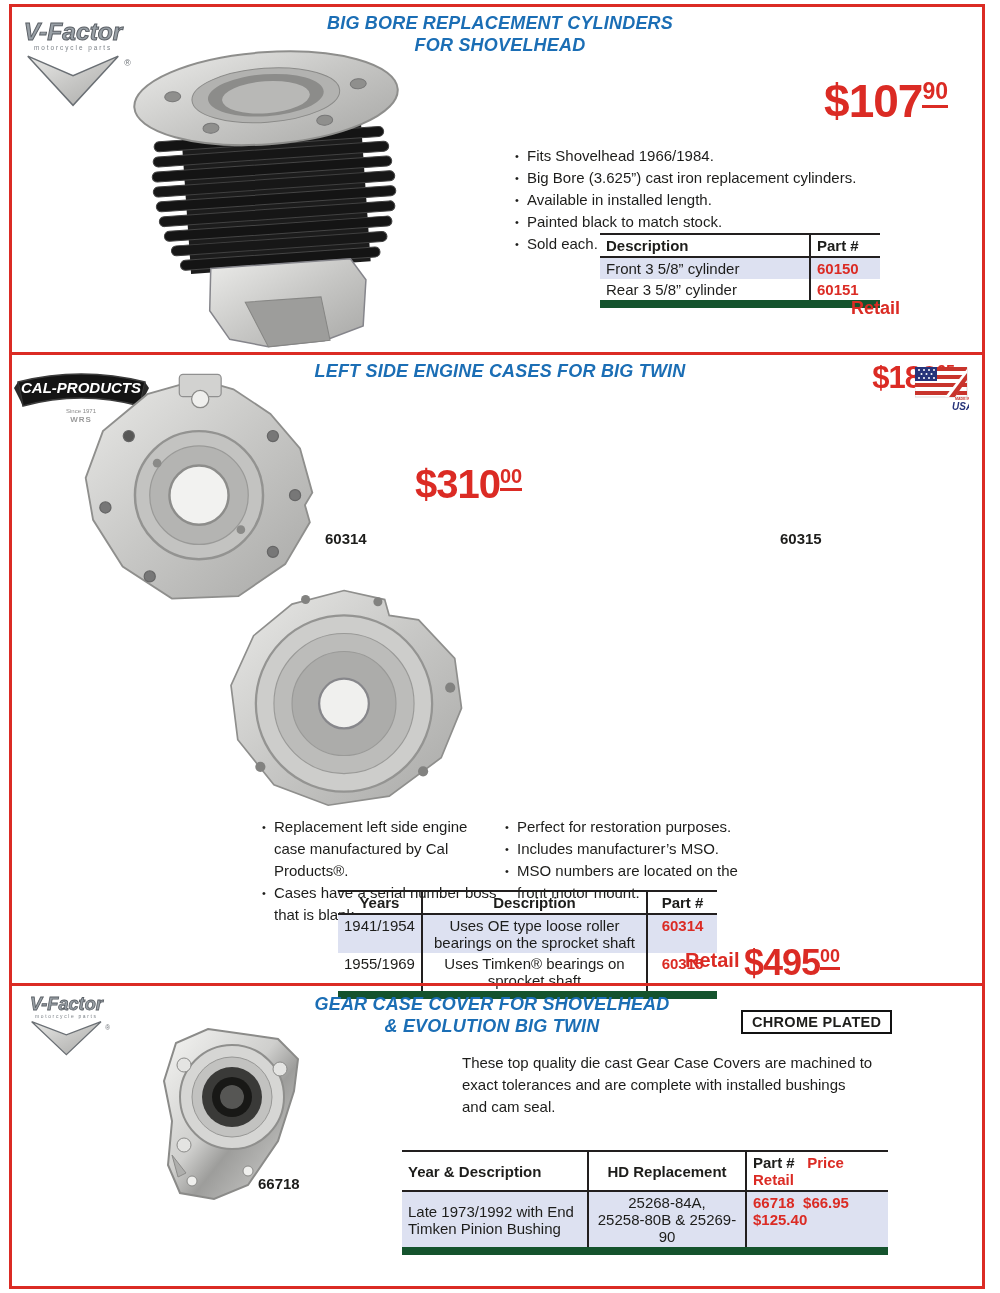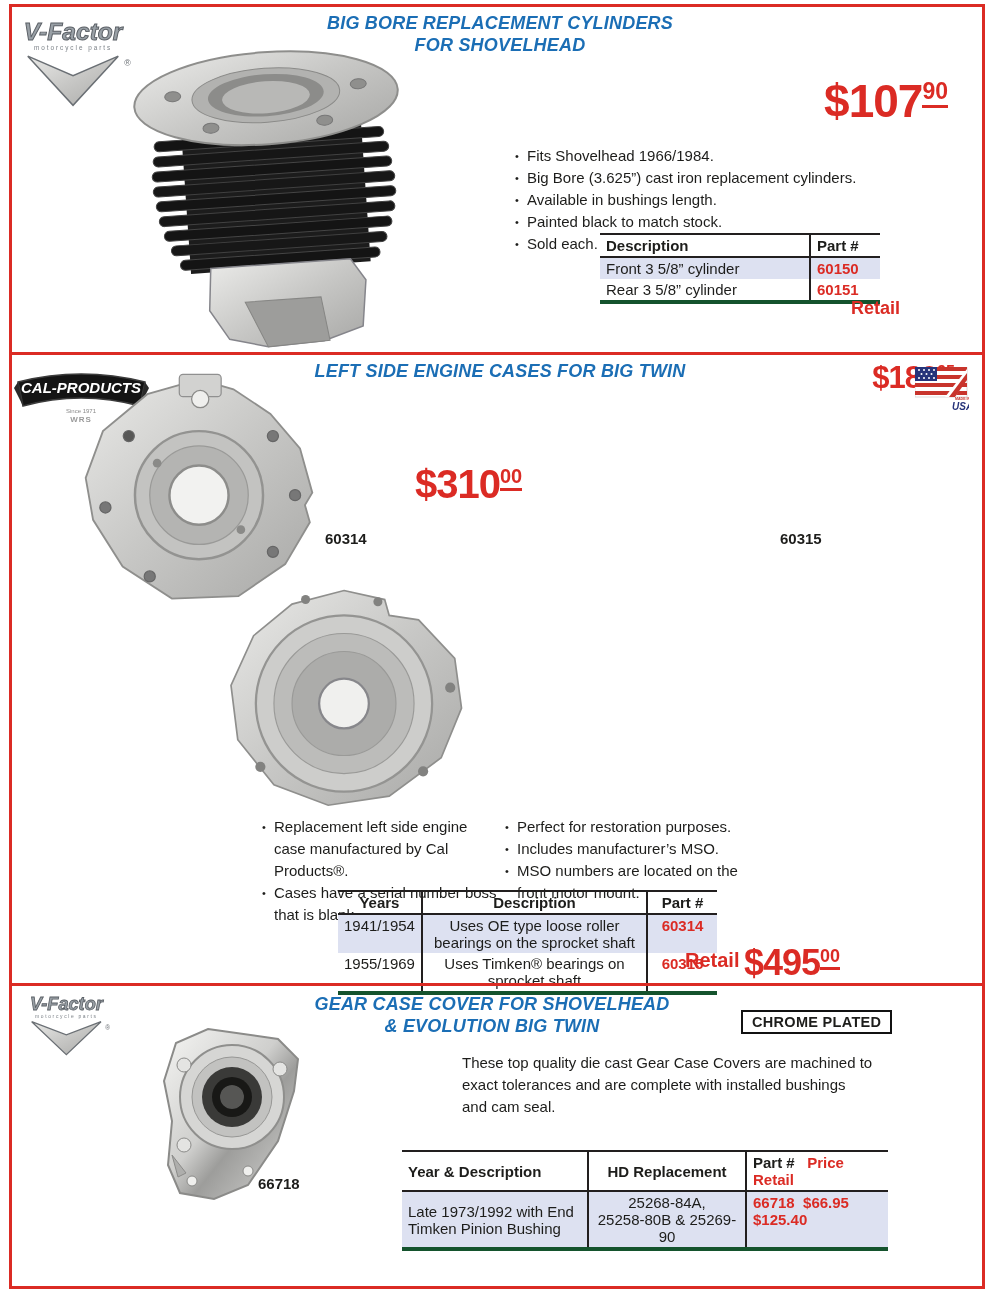--- a/index.html
+++ b/index.html
@@ -18,21 +18,21 @@
   .price.mid .c{font-size:20px;vertical-align:15px;}
   .price.retail .d{font-size:31px;}
   .price.retail .c{font-size:16px;vertical-align:11px;border-bottom-width:2px;}
   .bullets{list-style:none;font-size:15px;line-height:22px;}
   .bullets li{position:relative;padding-left:12px;}
   .bullets li::before{content:"•";position:absolute;left:0;top:0;font-size:11px;line-height:22px;}
   table{border-collapse:collapse;font-size:15px;}
   th{font-weight:bold;text-align:left;}
   .ptable th{border-top:2px solid #221f1f;border-bottom:2px solid #221f1f;padding:2px 6px;}
   .ptable td{padding:2px 6px;}
-  .ptable tr:last-child td{border-bottom:4px solid #14532d;}
+  .ptable tr:last-child td{border-bottom:8px solid #14532d;}
   .vline{border-left:2px solid #221f1f;}
   .part{color:var(--red);font-weight:bold;}
   .shade{background:var(--shade);}
   .retail-word{color:var(--red);font-weight:bold;}
   .badge{border:2px solid #111;padding:2px 9px;font-weight:bold;font-size:14.5px;letter-spacing:.3px;background:#fff;}
   .footer{position:absolute;left:12px;top:1229px;width:970px;height:57px;background:#000;color:#fff;text-align:center;font-weight:bold;}
   .footer .l1{font-size:23px;margin-top:4px;letter-spacing:-.3px;}
   .footer .l2{font-size:22px;margin-top:2px;letter-spacing:-.3px;}
   .pageno{position:absolute;left:30px;top:1258px;color:#fff;font-weight:bold;font-size:17px;}
   .abs{position:absolute;}
@@ -125,21 +125,21 @@
         <ellipse cx="222" cy="76" rx="8" ry="5" fill="#8f8f8d" stroke="#777"></ellipse>
         <path d="M98,216 L238,216 L252,238 L246,284 L206,296 L150,298 L112,288 L94,258 Z" fill="url(#metal)" stroke="#85858b" stroke-width="1.5"></path>
         <path d="M130,252 L206,252 L212,296 L150,298 Z" fill="#9d9d9b" stroke="#868684"></path>
       </g>
     </svg>
   </div>
 
   <ul class="bullets abs" style="left:515px;top:145px;width:420px;">
     <li>Fits Shovelhead 1966/1984.</li>
     <li>Big Bore (3.625”) cast iron replacement cylinders.</li>
-    <li>Available in bushings length.</li>
+    <li>Available in installed length.</li>
     <li>Painted black to match stock.</li>
     <li>Sold each.</li>
   </ul>
 
   <table class="ptable abs" style="left:600px;top:233px;width:280px;">
     <tbody>
         <tr>
       <th style="width:210px;">Description</th>
       <th class="vline">Part #</th>
     </tr>

